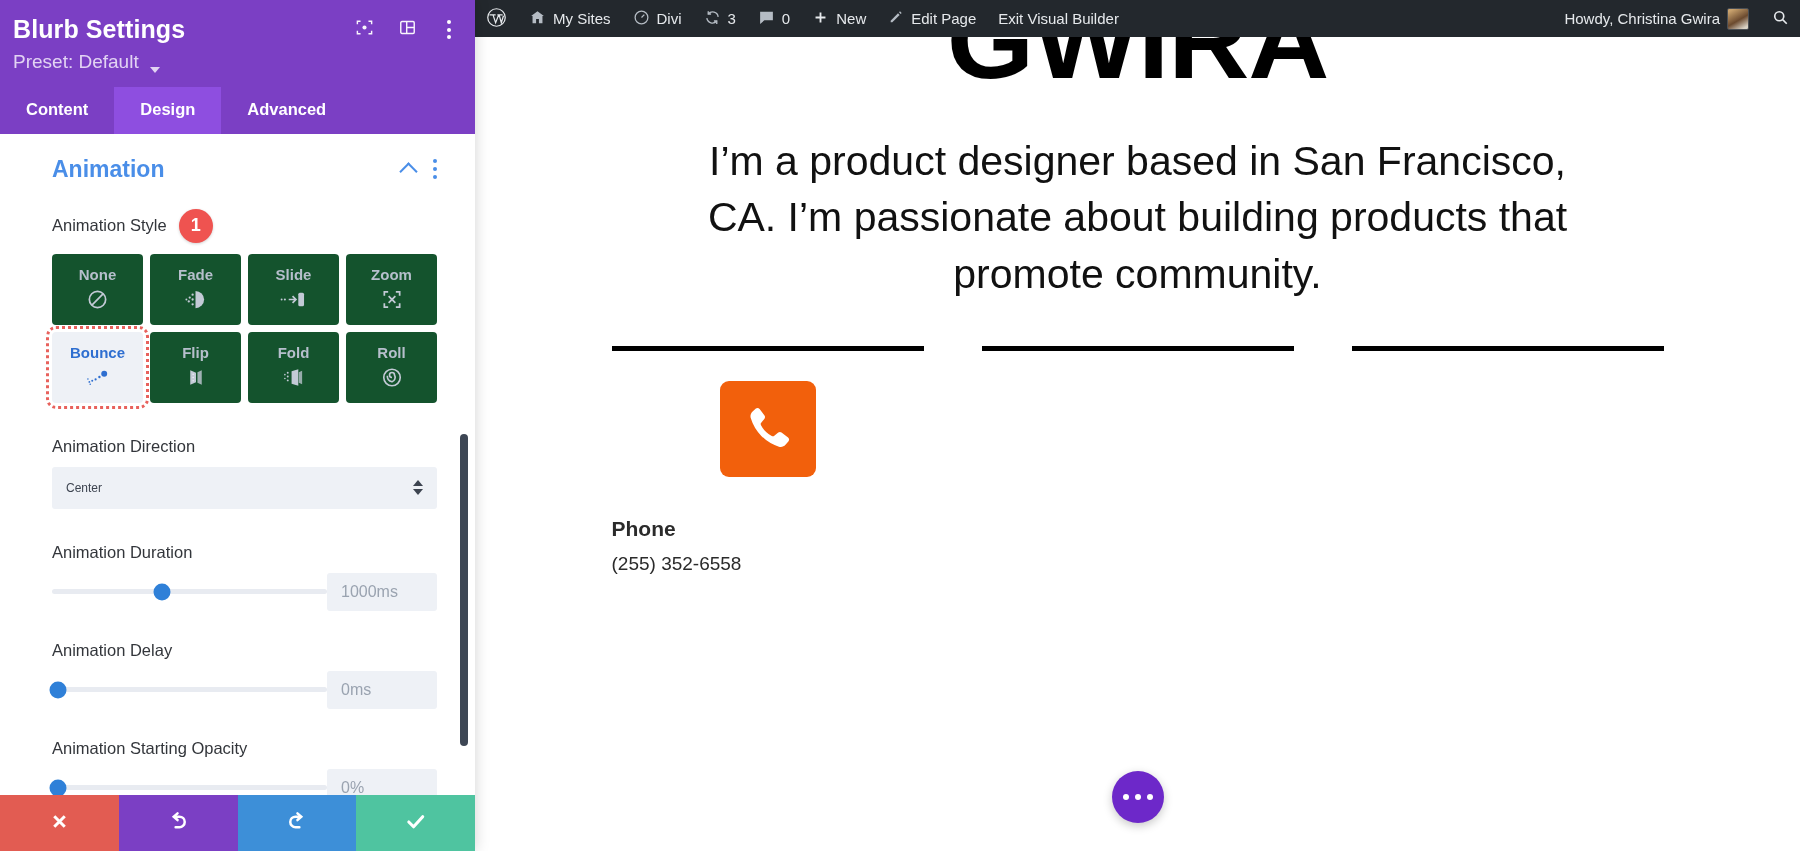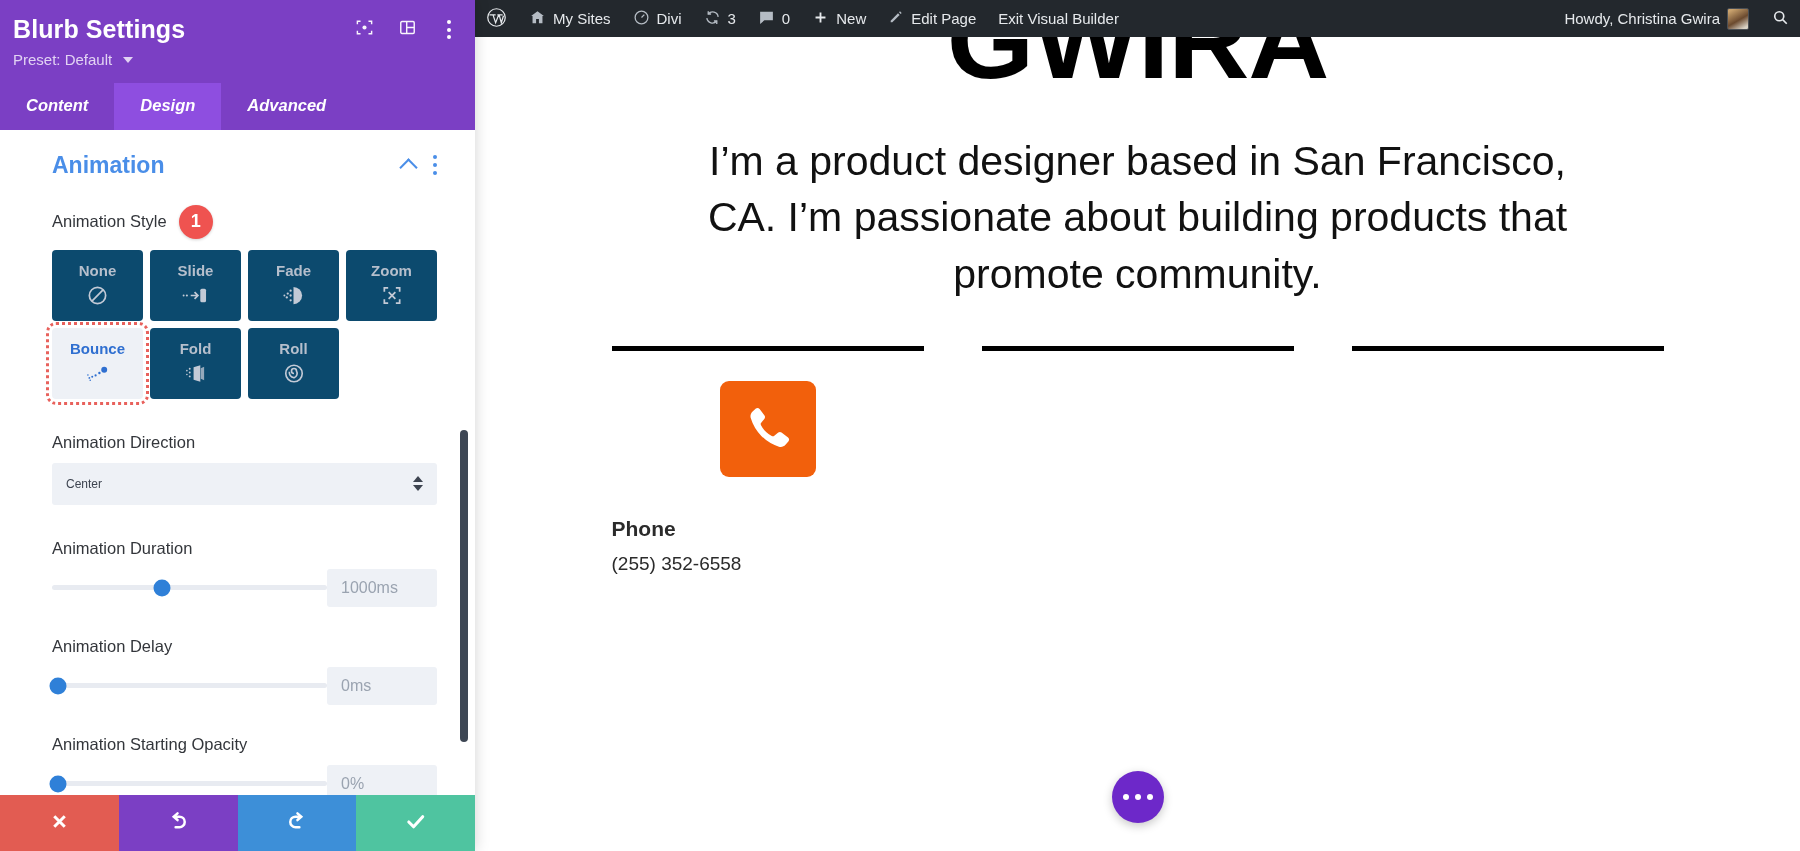--- a/index.html
+++ b/index.html
@@ -27,23 +27,23 @@
   }
   .panel-title {
     color: #ffffff;
     font-size: 25px;
     font-weight: bold;
     letter-spacing: .1px;
     line-height: 1.1;
   }
   .panel-preset {
     color: #e2d3f3;
-    font-size: 15px;
+    font-size: 19px;
     margin-top: 7px;
-    display: inline-flex; align-items: center; gap: 11px;
+    display: inline-flex; align-items: flex-end; gap: 11px;
   }
   .caret-dn {
     width: 0; height: 0;
     border-left: 5px solid transparent;
     border-right: 5px solid transparent;
     border-top: 6px solid #e2d3f3;
     display: inline-block;
     margin-top: 2px;
   }
   .header-icons {
@@ -56,21 +56,20 @@
 
   .tabs { display: flex; background: #7b3fc4; }
   .tab {
     flex: 0 0 auto;
     padding: 13px 26px 15px 26px;
     color: #ffffff;
     font-size: 16.5px;
     font-weight: 600;
     text-align: center;
     cursor: pointer;
-    font-style: italic;
   }
   .tab.active { background: #8e4ee0; }
 
   .panel-body {
     flex: 1 1 auto;
     overflow: hidden;
     position: relative;
     background: #fff;
     padding: 0 0 0 16px;
   }
@@ -115,21 +114,21 @@
     box-shadow: 0 1px 3px rgba(0,0,0,.18);
   }
 
   .anim-grid {
     display: grid;
     grid-template-columns: repeat(4, 1fr);
     gap: 7px;
     margin-bottom: 34px;
   }
   .anim-cell {
-    background: #0c4a6e;
+    background: #14532d;
     border-radius: 4px;
     height: 71px;
     display: flex; flex-direction: column;
     align-items: center; justify-content: center;
     gap: 3px;
     cursor: pointer;
     position: relative;
   }
   .anim-cell .nm {
     font-size: 15px;
@@ -479,49 +478,49 @@
             <span class="nm">None</span>
             <span class="anim-ico">
               <svg width="23" height="23" viewBox="0 0 24 24" fill="none" stroke="#c3cad6" stroke-width="1.8">
                 <circle cx="12" cy="12" r="8.5"></circle>
                   <path d="M6.2 17.8 17.8 6.2"></path>
               </svg>
             </span>
           </div>
 
           <div class="anim-cell">
-            <span class="nm">Slide</span>
-            <span class="anim-ico">
-              <svg width="27" height="23" viewBox="0 0 28 24">
-                <rect x="19" y="5" width="6" height="14" rx="1.6" fill="#c3cad6"></rect>
-                <path d="M9 12h7M13 8.5 16.5 12 13 15.5" stroke="#c3cad6" stroke-width="1.8" fill="none"></path>
-                <circle cx="5" cy="12" r="1.1" fill="#c3cad6"></circle>
-                  <circle cx="1.6" cy="12" r="1" fill="#c3cad6"></circle>
-              </svg>
-            </span>
-          </div>
-
-          <div class="anim-cell">
             <span class="nm">Fade</span>
             <span class="anim-ico">
               <svg width="25" height="23" viewBox="0 0 26 24">
                 <path d="M13 3a9 9 0 0 1 0 18z" fill="#c3cad6"></path>
                 <g fill="#c3cad6">
                   <circle cx="10" cy="7" r="1.2"></circle>
                     <circle cx="7" cy="10" r="1.2"></circle>
                   <circle cx="10" cy="12" r="1.2"></circle>
                     <circle cx="6" cy="14" r="1.2"></circle>
                   <circle cx="10" cy="17" r="1.2"></circle>
                     <circle cx="3.5" cy="12" r="1"></circle>
                 </g>
               </svg>
             </span>
           </div>
 
           <div class="anim-cell">
+            <span class="nm">Slide</span>
+            <span class="anim-ico">
+              <svg width="27" height="23" viewBox="0 0 28 24">
+                <rect x="19" y="5" width="6" height="14" rx="1.6" fill="#c3cad6"></rect>
+                <path d="M9 12h7M13 8.5 16.5 12 13 15.5" stroke="#c3cad6" stroke-width="1.8" fill="none"></path>
+                <circle cx="5" cy="12" r="1.1" fill="#c3cad6"></circle>
+                  <circle cx="1.6" cy="12" r="1" fill="#c3cad6"></circle>
+              </svg>
+            </span>
+          </div>
+
+          <div class="anim-cell">
             <span class="nm">Zoom</span>
             <span class="anim-ico">
               <svg width="24" height="23" viewBox="0 0 24 24" fill="none" stroke="#c3cad6" stroke-width="1.8">
                 <path d="M4 8V4h4M16 4h4v4M20 16v4h-4M8 20H4v-4"></path>
                 <path d="M8.5 8.5 15.5 15.5M15.5 8.5 8.5 15.5"></path>
               </svg>
             </span>
           </div>
 
           <div class="anim-cell selected">
@@ -534,20 +533,34 @@
                     <circle cx="12" cy="14" r="1.15"></circle>
                   <circle cx="8.5" cy="15.5" r="1.05"></circle>
                     <circle cx="5.5" cy="16.6" r=".95"></circle>
                   <circle cx="4" cy="13.5" r=".8"></circle>
                     <circle cx="6.4" cy="19" r=".8"></circle>
                 </g>
               </svg>
             </span>
           </div>
 
+          <div class="anim-cell">
+            <span class="nm">Flip</span>
+            <span class="anim-ico">
+              <svg width="24" height="23" viewBox="0 0 24 24">
+                <path d="M6 4.5 12 7v10l-6 2.5z" fill="#c3cad6"></path>
+                <path d="M13.5 6.5 18 4.5v15l-4.5-2z" fill="#c3cad6" opacity=".8"></path>
+                <g fill="#eef1f6">
+                    <circle cx="9" cy="8.5" r=".8"></circle>
+                    <circle cx="9" cy="12" r=".8"></circle>
+                    <circle cx="9" cy="15.5" r=".8"></circle>
+                  </g>
+              </svg>
+            </span>
+          </div>
 
           <div class="anim-cell">
             <span class="nm">Fold</span>
             <span class="anim-ico">
               <svg width="25" height="23" viewBox="0 0 26 24">
                 <path d="M11 5.5 18 3.5v17L11 18.5z" fill="#c3cad6"></path>
                 <path d="M18.5 6.5 22 5v14l-3.5-1.5z" fill="#c3cad6" opacity=".75"></path>
                 <g fill="#c3cad6">
                     <circle cx="7" cy="7" r="1"></circle>
                     <circle cx="7" cy="11" r="1"></circle>

